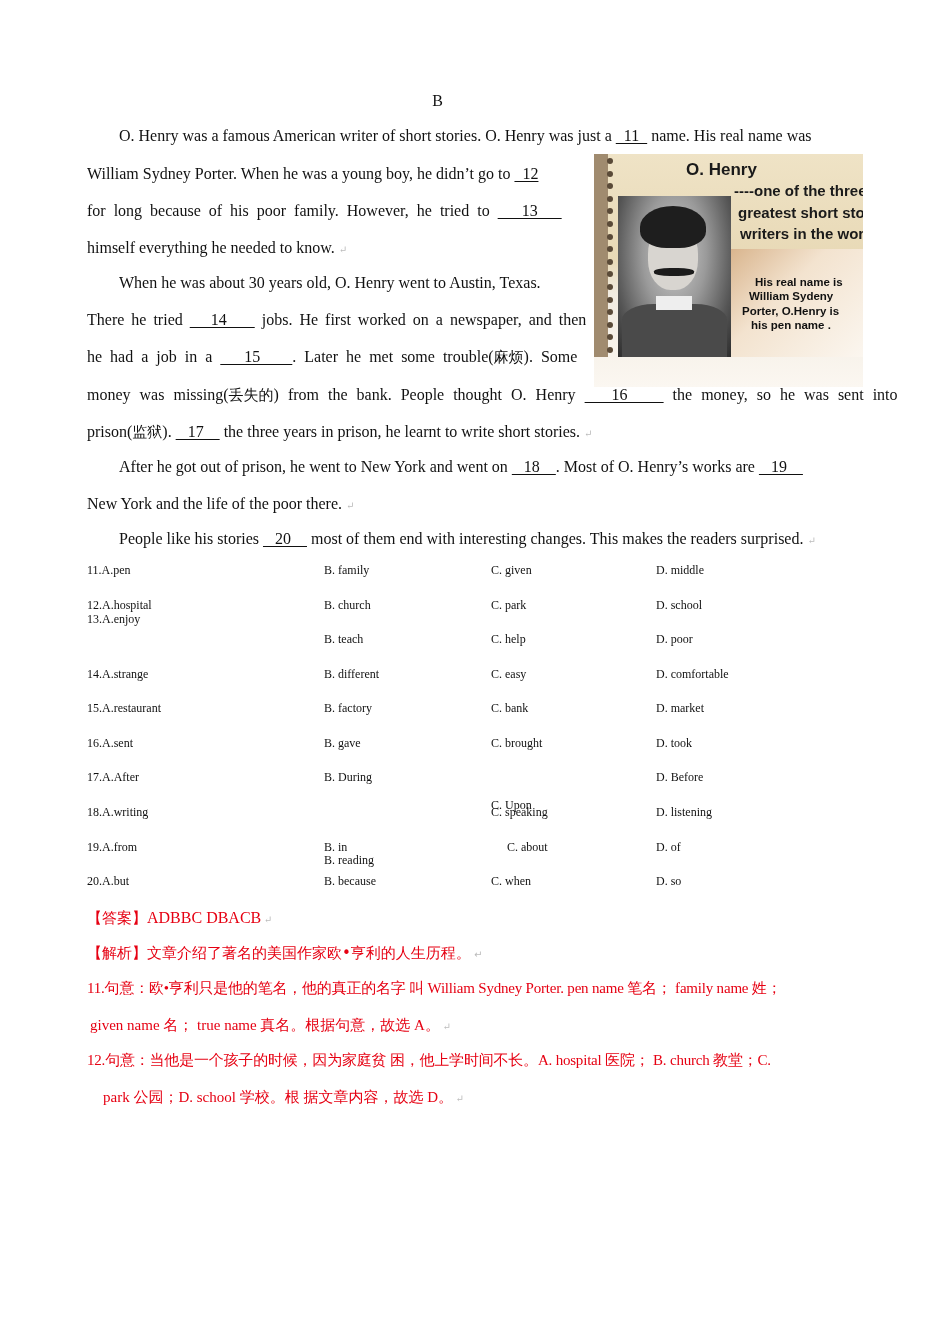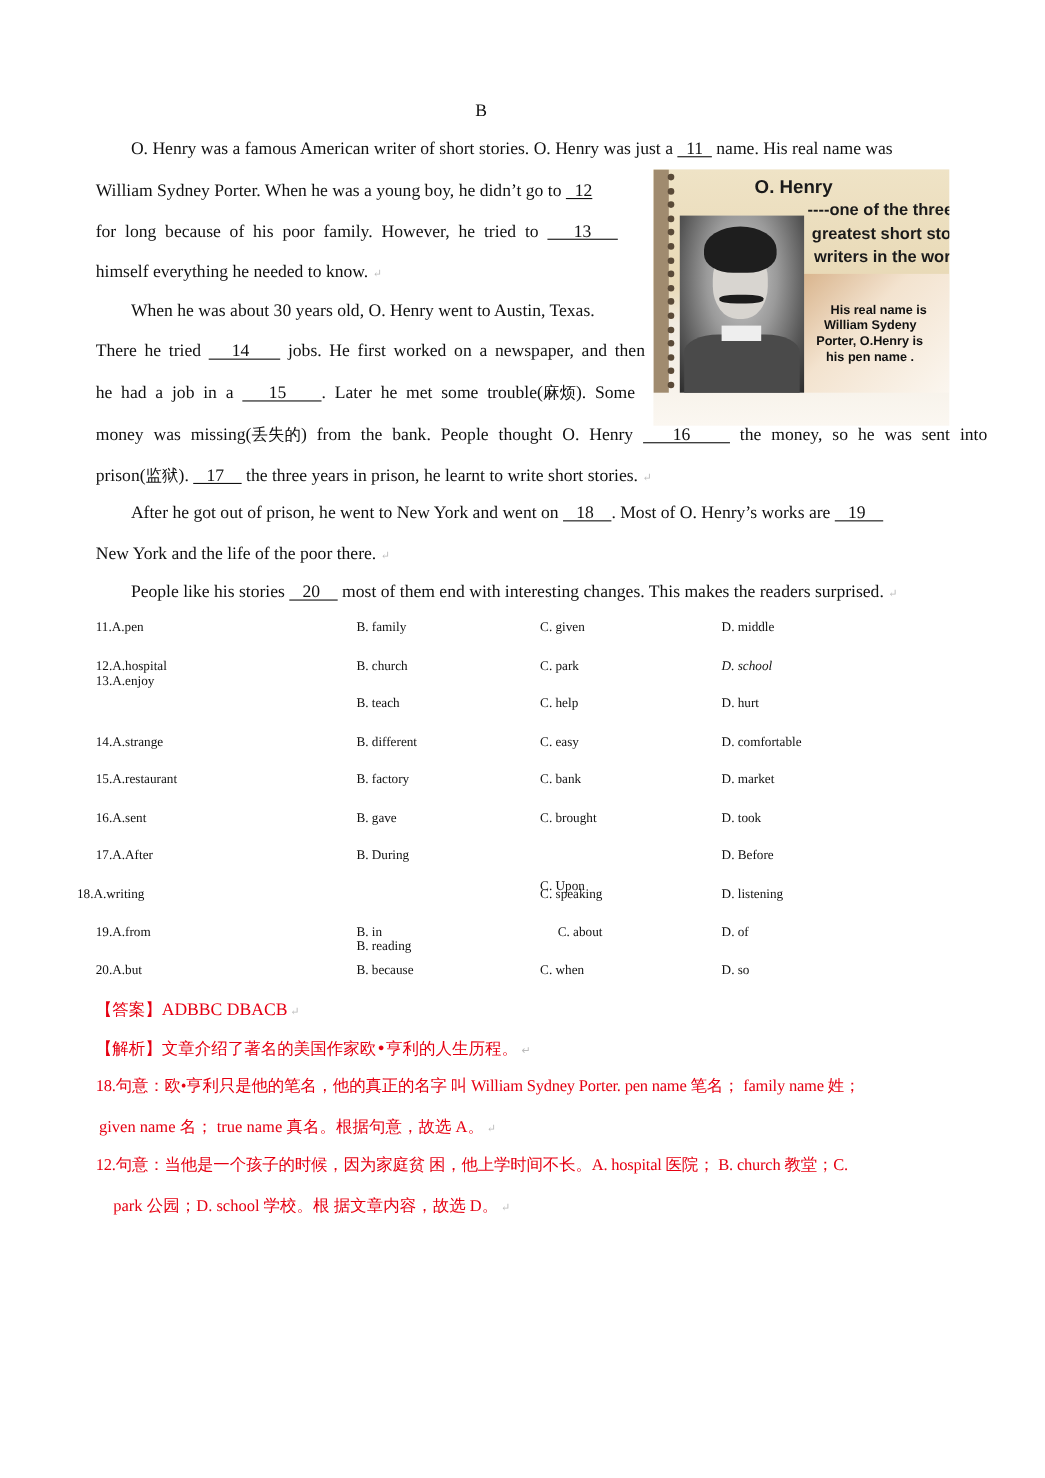--- a/index.html
+++ b/index.html
@@ -122,26 +122,26 @@
 
   <div>
     <div class="opt" style="left:87px; top:563px;">11.A.pen</div>
     <div class="opt" style="left:324px; top:563px;">B. family</div>
     <div class="opt" style="left:491px; top:563px;">C. given</div>
     <div class="opt" style="left:656px; top:563px;">D. middle</div>
 
     <div class="opt" style="left:87px; top:598px;">12.A.hospital</div>
     <div class="opt" style="left:324px; top:598px;">B. church</div>
     <div class="opt" style="left:491px; top:598px;">C. park</div>
-    <div class="opt" style="left:656px; top:598px;font-style:italic;">D. school</div>
+    <div class="opt" style="left:656px; top:598px;">D. school</div>
 
     <div class="opt" style="left:87px; top:612px;">13.A.enjoy</div>
     <div class="opt" style="left:324px; top:632px;">B. teach</div>
     <div class="opt" style="left:491px; top:632px;">C. help</div>
-    <div class="opt" style="left:656px; top:632px;">D. hurt</div>
+    <div class="opt" style="left:656px; top:632px;">D. poor</div>
 
     <div class="opt" style="left:87px; top:667px;">14.A.strange</div>
     <div class="opt" style="left:324px; top:667px;">B. different</div>
     <div class="opt" style="left:491px; top:667px;">C. easy</div>
     <div class="opt" style="left:656px; top:667px;">D. comfortable</div>
 
     <div class="opt" style="left:87px; top:701px;">15.A.restaurant</div>
     <div class="opt" style="left:324px; top:701px;">B. factory</div>
     <div class="opt" style="left:491px; top:701px;">C. bank</div>
     <div class="opt" style="left:656px; top:701px;">D. market</div>
@@ -149,21 +149,21 @@
     <div class="opt" style="left:87px; top:736px;">16.A.sent</div>
     <div class="opt" style="left:324px; top:736px;">B. gave</div>
     <div class="opt" style="left:491px; top:736px;">C. brought</div>
     <div class="opt" style="left:656px; top:736px;">D. took</div>
 
     <div class="opt" style="left:87px; top:770px;">17.A.After</div>
     <div class="opt" style="left:324px; top:770px;">B. During</div>
     <div class="opt" style="left:491px; top:770px;margin-top:28px;">C. Upon</div>
     <div class="opt" style="left:656px; top:770px;">D. Before</div>
 
-    <div class="opt" style="left:70px; top:805px;text-align:center;">18.A.writing</div>
+    <div class="opt" style="left:87px; top:805px;text-align:center;">18.A.writing</div>
     <div class="opt" style="left:324px; top:805px;margin-top:48px;">B. reading</div>
     <div class="opt" style="left:491px; top:805px;">C. speaking</div>
     <div class="opt" style="left:656px; top:805px;">D. listening</div>
 
     <div class="opt" style="left:87px; top:840px;">19.A.from</div>
     <div class="opt" style="left:324px; top:840px;">B. in</div>
     <div class="opt" style="left:507px; top:840px;">C. about</div>
     <div class="opt" style="left:656px; top:840px;">D. of</div>
 
     <div class="opt" style="left:87px; top:874px;">20.A.but</div>
@@ -172,21 +172,21 @@
     <div class="opt" style="left:656px; top:874px;">D. so</div>
   </div>
 
   <div class="line red" style="top:908px;">
     <span class="zh">【答案】</span><span>ADBBC  DBACB</span><span class="mark"> ↵</span>
   </div>
   <div class="line red zh" style="top:943px;">
     <span>【解析】</span><span>文章介绍了著名的美国作家欧•亨利的人生历程。</span><span class="mark"> ↵</span>
   </div>
   <div class="line red" style="top:978px; font-size:15px; letter-spacing:-0.2px;">
-    <span>18.句意：欧•亨利只是他的笔名，他的真正的名字 叫 William Sydney Porter. pen name 笔名；  family name 姓；</span>
+    <span>11.句意：欧•亨利只是他的笔名，他的真正的名字 叫 William Sydney Porter. pen name 笔名；  family name 姓；</span>
   </div>
   <div class="line red" style="top:1015px; left:90px; font-size:15px;">
     <span>given name 名；  true name 真名。根据句意，故选 A。</span><span class="mark"> ↵</span>
   </div>
   <div class="line red" style="top:1050px; font-size:15px; letter-spacing:-0.2px;">
     <span>12.句意：当他是一个孩子的时候，因为家庭贫 困，他上学时间不长。A. hospital 医院；  B. church 教堂；C.</span>
   </div>
   <div class="line red" style="top:1087px; left:103px; font-size:15px;">
     <span>park 公园；D. school 学校。根 据文章内容，故选 D。</span><span class="mark"> ↵</span>
   </div>

